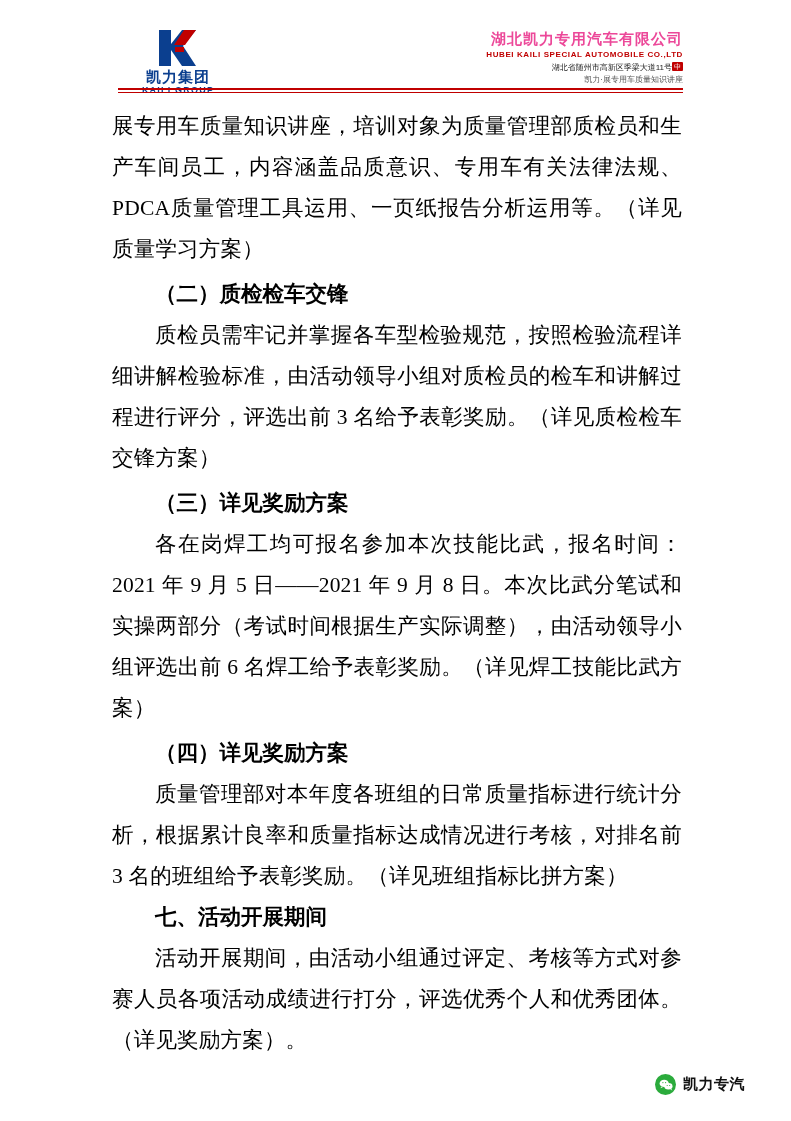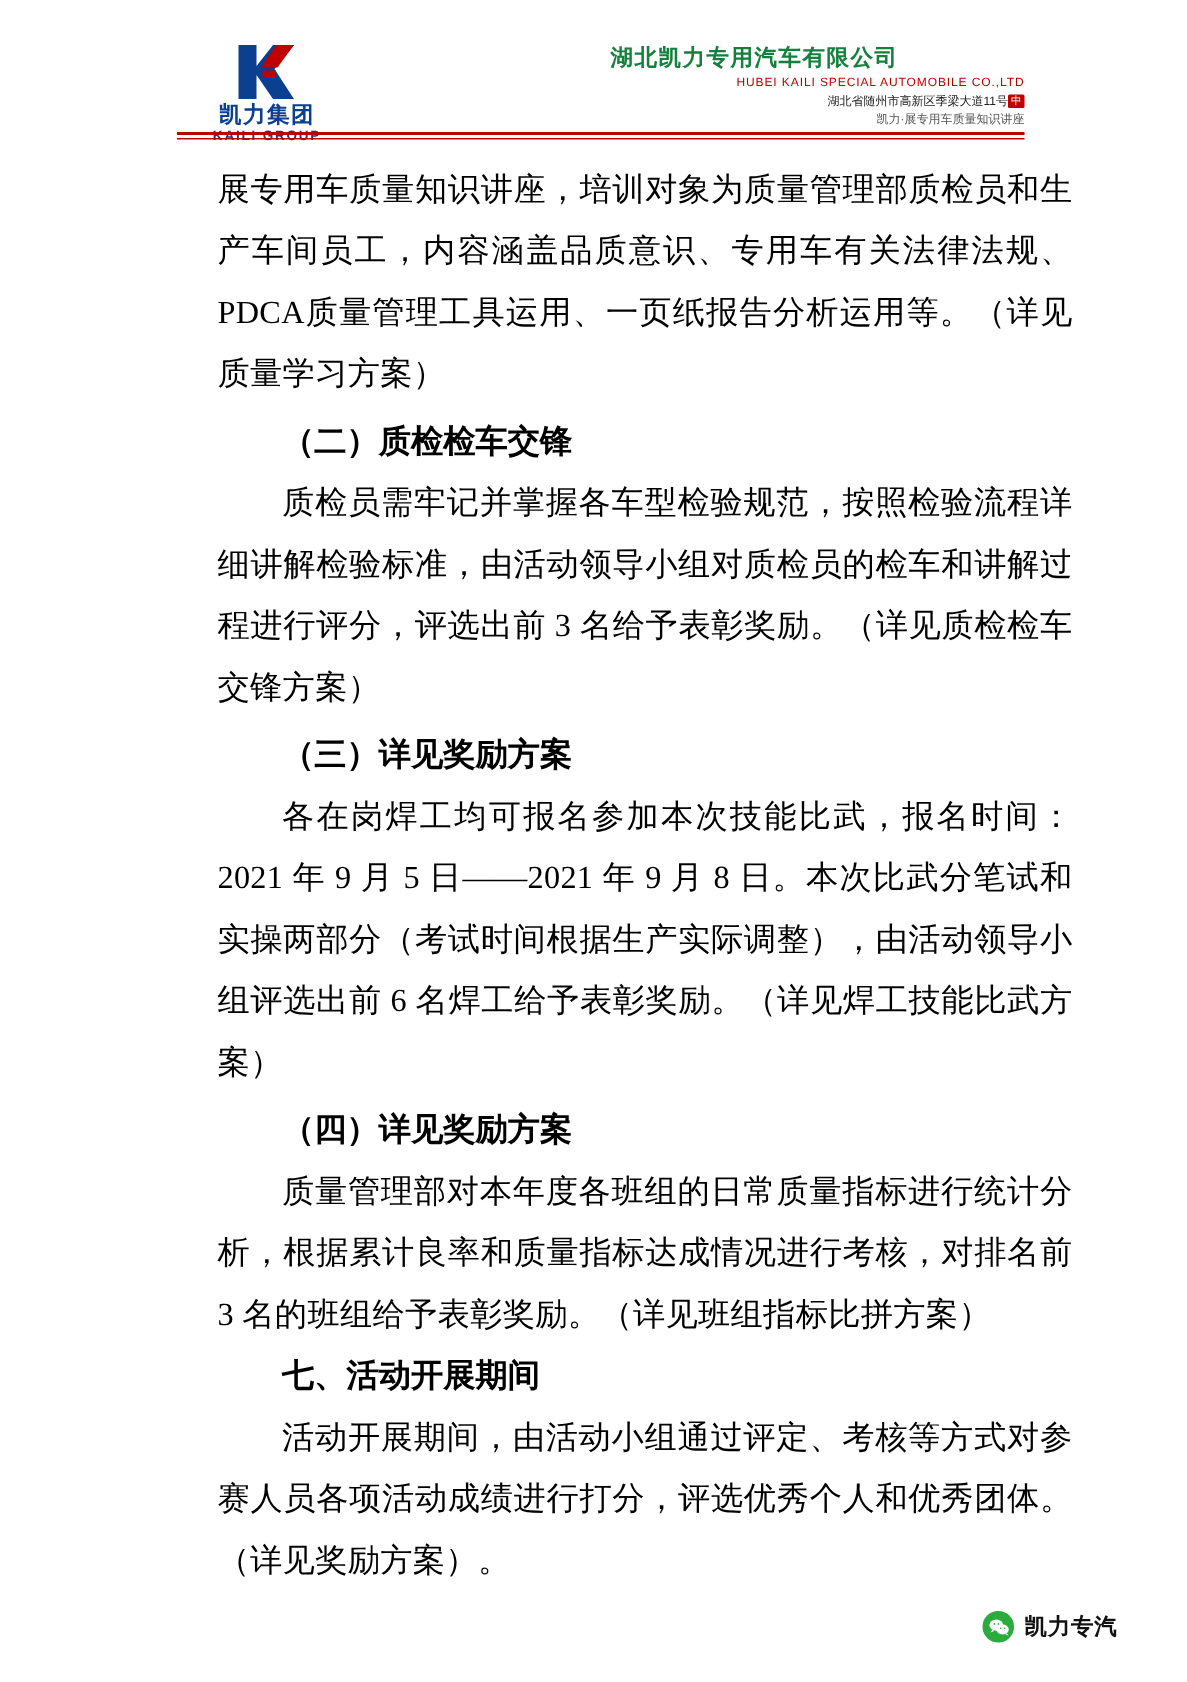--- a/index.html
+++ b/index.html
@@ -62,29 +62,28 @@
     position: absolute;
     right: 108px;
     top: 8px;
     width: 360px;
     text-align: right;
   }
   .company-cn {
     font-family: "Liberation Sans", "DejaVu Sans", sans-serif;
     font-size: 15px;
     font-weight: bold;
-    color: #15803d;
+    color: #ec4899;
     letter-spacing: 1px;
     line-height: 18px;
-    text-align: center;
   }
   .company-en {
     font-family: "Liberation Sans", "DejaVu Sans", sans-serif;
     font-size: 8px;
-    font-weight: normal;
+    font-weight: bold;
     color: #c00000;
     letter-spacing: 0.6px;
     line-height: 11px;
     margin-top: 1px;
   }
   .company-addr {
     font-family: "Liberation Sans", "DejaVu Sans", sans-serif;
     font-size: 8px;
     color: #222222;
     line-height: 11px;
@@ -123,21 +122,20 @@
     height: 1px;
     background: #c00000;
   }
 
   
   .doc-body {
     position: absolute;
     left: 112px;
     top: 106px;
     width: 570px;
-    margin-left: 33px;
   }
   p {
     margin: 0;
     font-size: 21.5px;
     line-height: 41px;
     text-align: justify;
     text-justify: inter-ideograph;
     letter-spacing: 0.2px;
   }
   p.indent { text-indent: 2em; }

